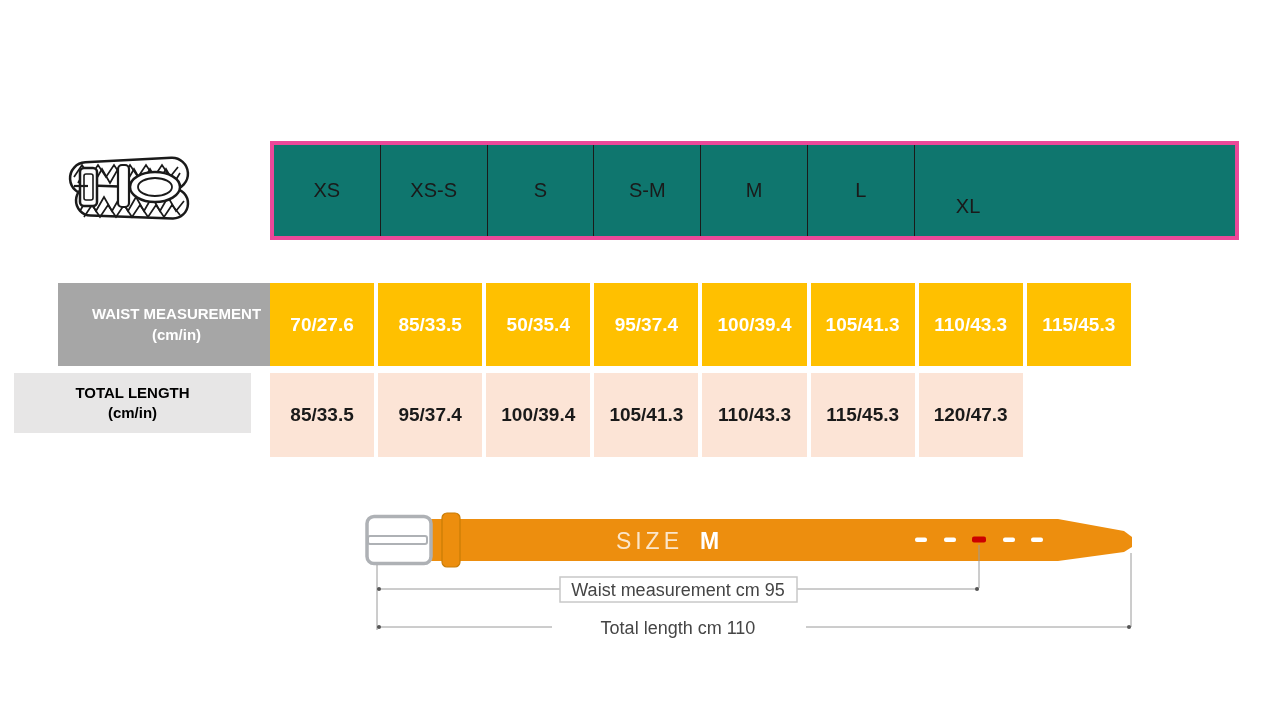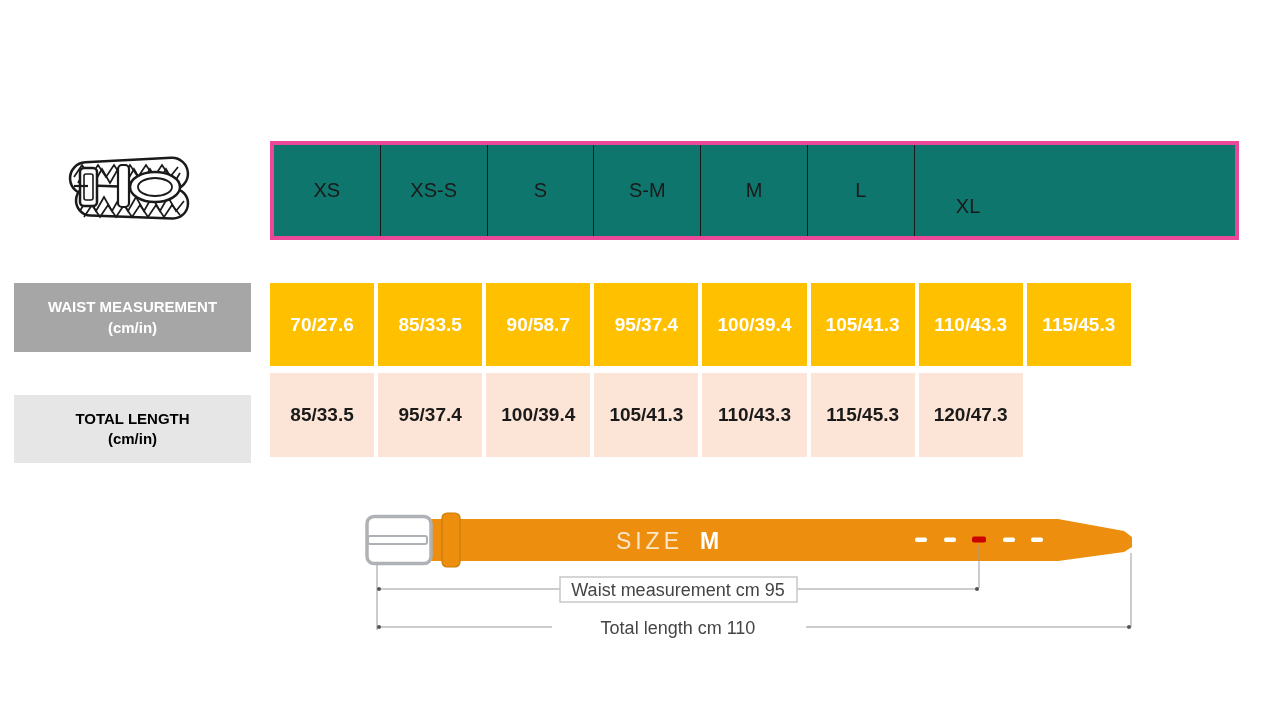--- a/index.html
+++ b/index.html
@@ -19,22 +19,22 @@
     font-size:20px;color:#1a1a1a;border-right:1.5px solid #1a1a1a;
   }
   .header-cell:last-child{border-right:none;margin-top:32px;}
   
   .row-label{
     position:absolute;left:14px;width:237px;
     display:flex;flex-direction:column;align-items:center;justify-content:center;
     font-weight:bold;font-size:15px;line-height:1.35;text-align:center;
     box-sizing:border-box;
   }
-  .row-label.waist{top:283px;height:69px;background:#A6A6A6;color:#ffffff;}
-  .row-label.length{top:395px;height:68px;background:#E7E6E6;color:#000000;}
+  .row-label.waist{top:283px;height:83px;background:#A6A6A6;color:#ffffff;margin-left:44px;}
+  .row-label.length{top:373px;height:60px;background:#E7E6E6;color:#000000;}
   
   .value-row{
     position:absolute;left:270px;width:969px;
     display:grid;grid-template-columns:repeat(9,1fr);column-gap:4px;border-radius:15px;
   }
   .value-row.waist{top:283px;height:83px;}
   .value-row.length{top:373px;height:84px;}
   .value-cell{
     display:flex;align-items:center;justify-content:center;
     font-weight:bold;font-size:19px;
@@ -85,21 +85,21 @@
 </div>
 
 <div class="row-label waist">
   <span>WAIST MEASUREMENT</span>
   <span>(cm/in)</span>
 </div>
 
 <div class="value-row waist">
   <div class="value-cell">70/27.6</div>
   <div class="value-cell">85/33.5</div>
-  <div class="value-cell">90/58.7</div>
+  <div class="value-cell">50/35.4</div>
   <div class="value-cell">95/37.4</div>
   <div class="value-cell">100/39.4</div>
   <div class="value-cell">105/41.3</div>
   <div class="value-cell">110/43.3</div>
   <div class="value-cell">115/45.3</div>
 </div>
 
 <div class="row-label length">
   <span>TOTAL LENGTH</span>
   <span>(cm/in)</span>

